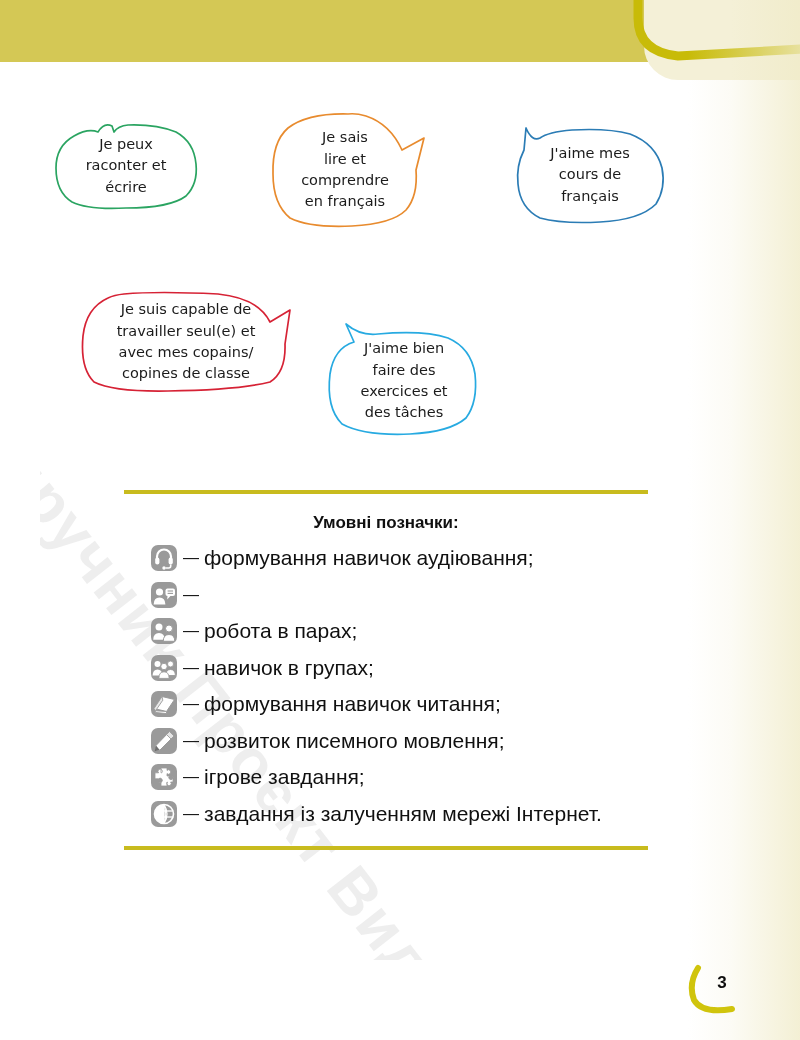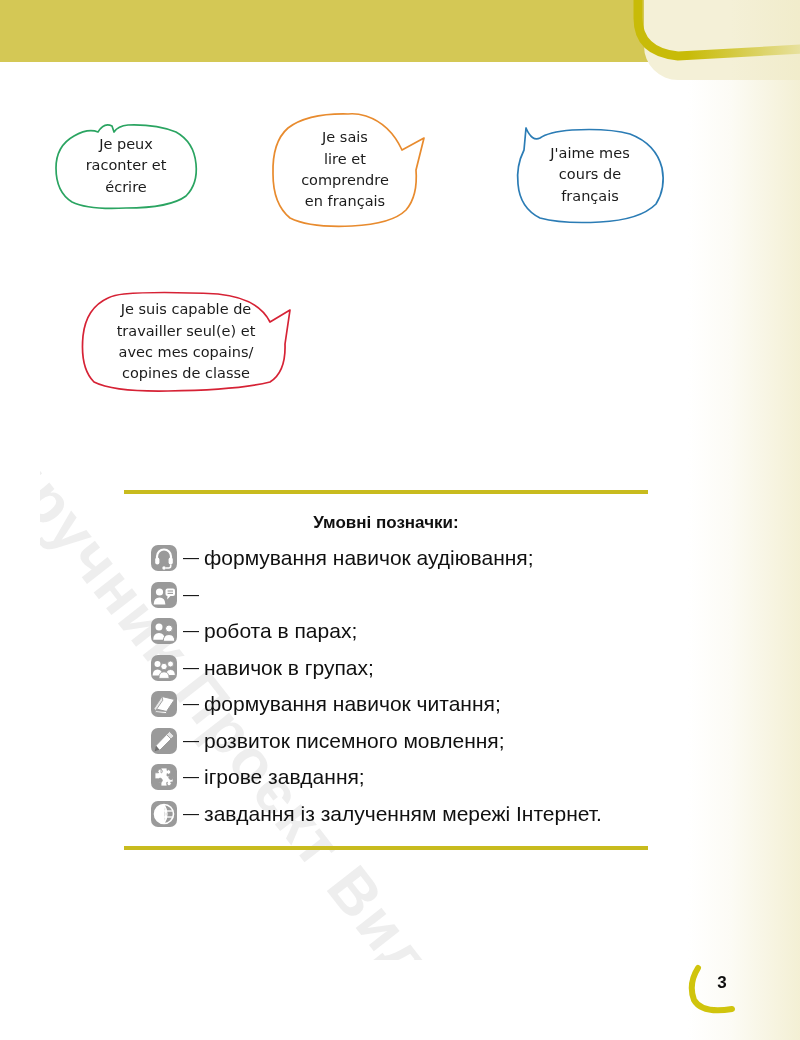--- a/index.html
+++ b/index.html
@@ -234,20 +234,29 @@
   <div class="bubble" style="left:78px; top:288px; width:218px; height:108px;">
     <svg width="218" height="108" viewBox="0 0 218 108">
       <path d="M 30 10 Q 8 20 5 48 Q 2 80 16 94 Q 36 104 90 103 Q 160 102 192 94 Q 208 84 207 56 L 212 22 L 192 34 Q 180 10 140 6 Q 80 3 46 6 Q 36 7 30 10 Z" fill="#ffffff" stroke="#d62235" stroke-width="1.7" stroke-linejoin="round"></path>
     </svg>
     <div class="btext" style="padding-right:12px;">Je suis capable de
 travailler seul(e) et
 avec mes copains/
 copines de classe</div>
   </div>
 
+  <div class="bubble" style="left:324px; top:322px; width:160px; height:118px;">
+    <svg width="160" height="118" viewBox="0 0 160 118">
+      <path d="M 22 2 L 30 20 Q 10 26 6 52 Q 2 86 18 102 Q 40 114 86 112 Q 126 110 142 96 Q 154 80 151 52 Q 147 26 124 16 Q 100 8 54 12 Q 36 14 22 2 Z" fill="#ffffff" stroke="#27aae1" stroke-width="1.7" stroke-linejoin="round"></path>
+    </svg>
+    <div class="btext">J'aime bien
+faire des
+exercices et
+des tâches</div>
+  </div>
 
 
   <div class="rule top"></div>
   <div class="legend-title">Умовні позначки:</div>
 
   <div class="legend-list">
 
     <div class="legend-row">
       <span class="legend-icon">
         <svg width="28" height="28" viewBox="0 0 28 28">

